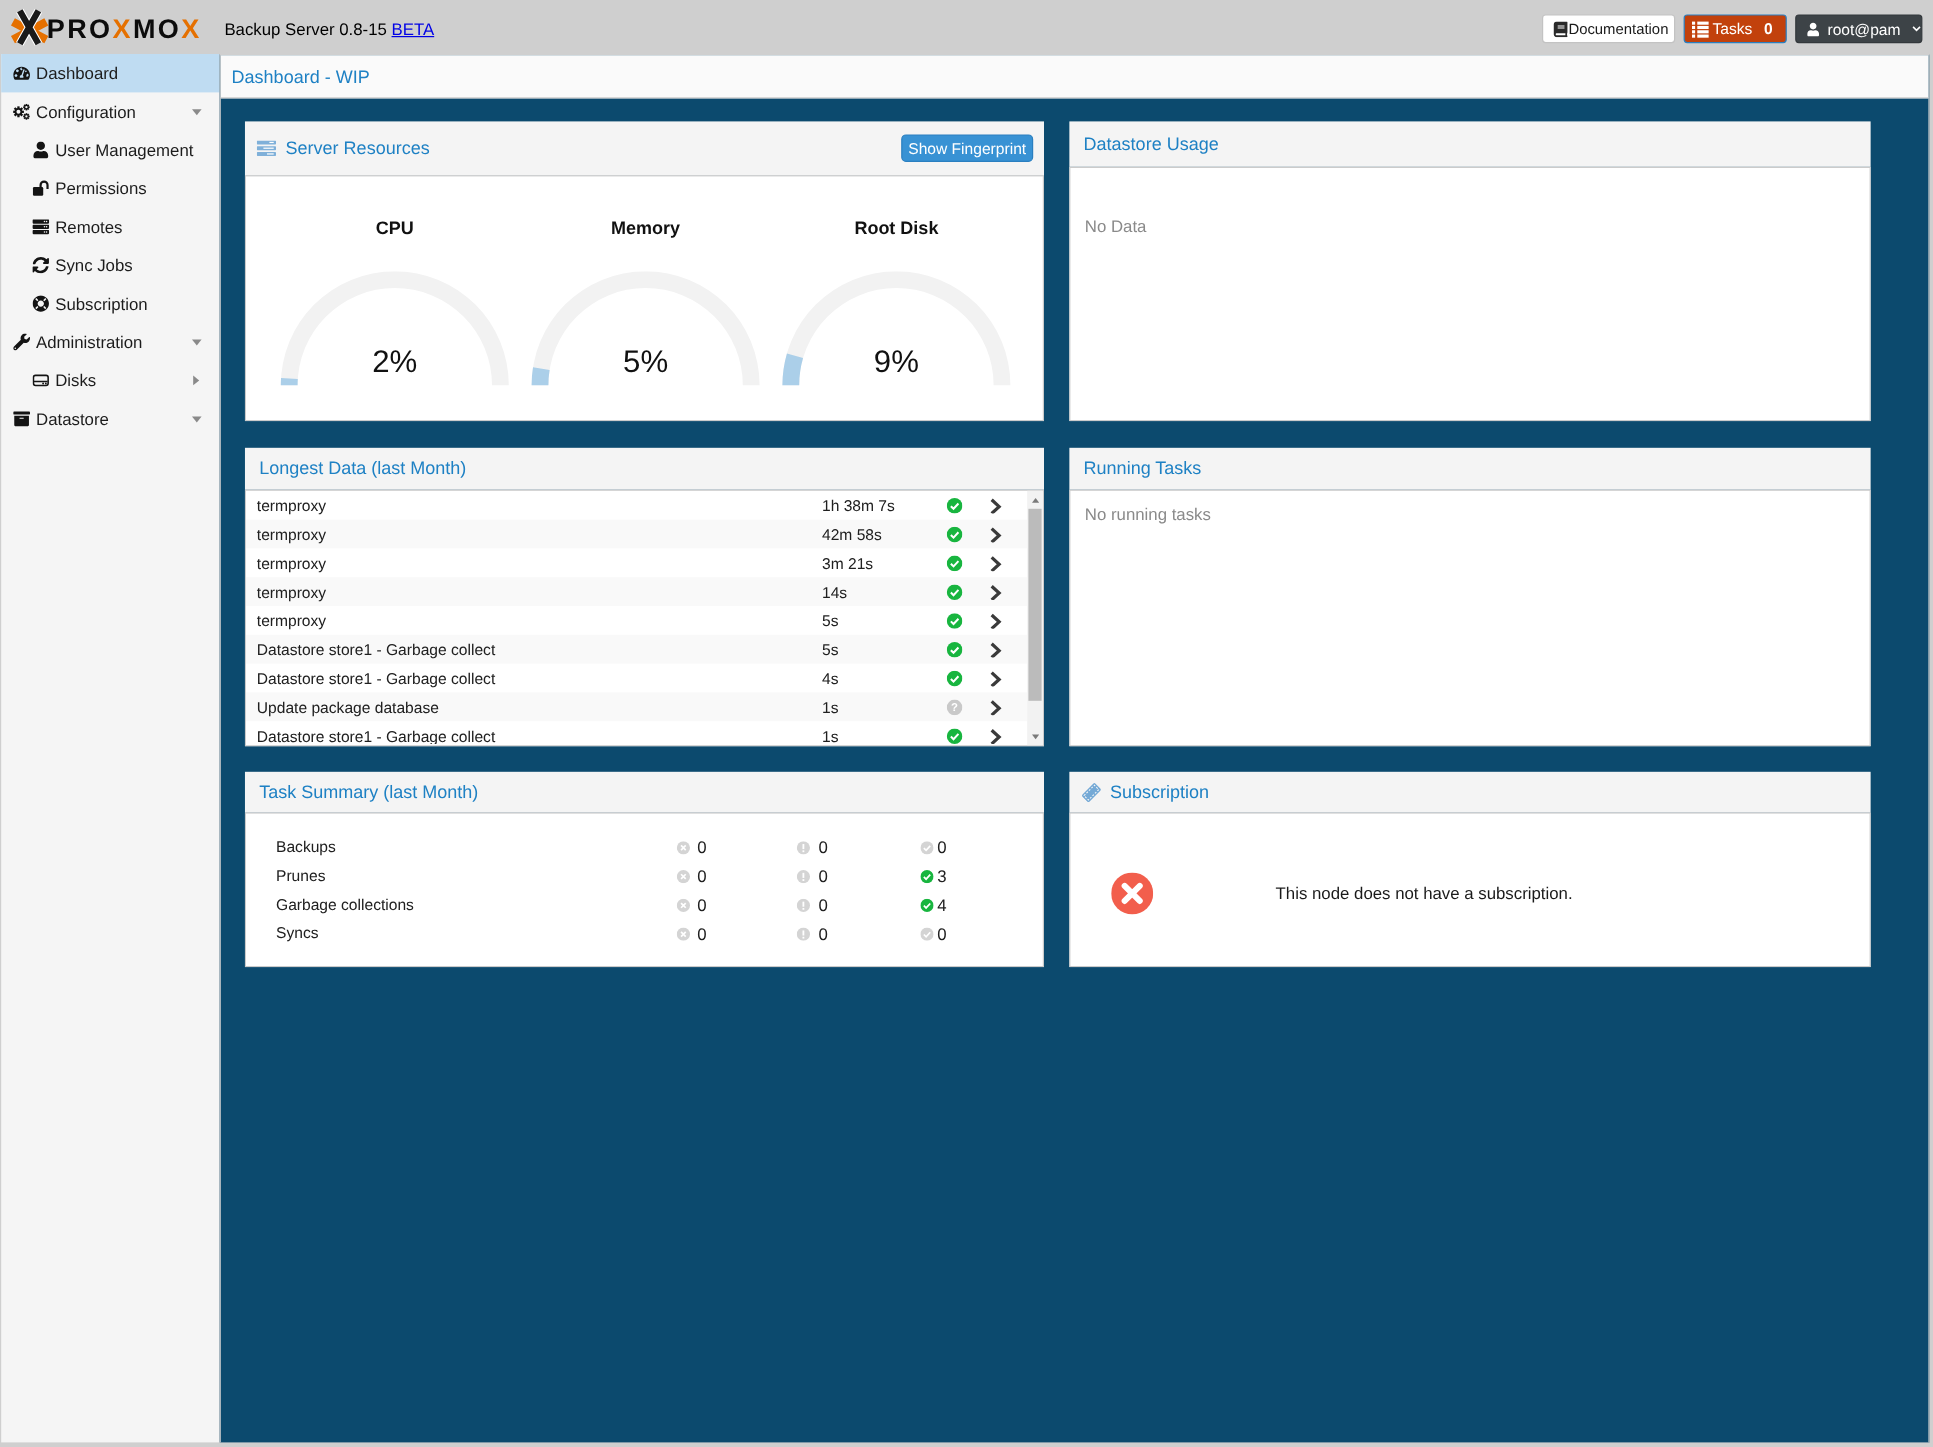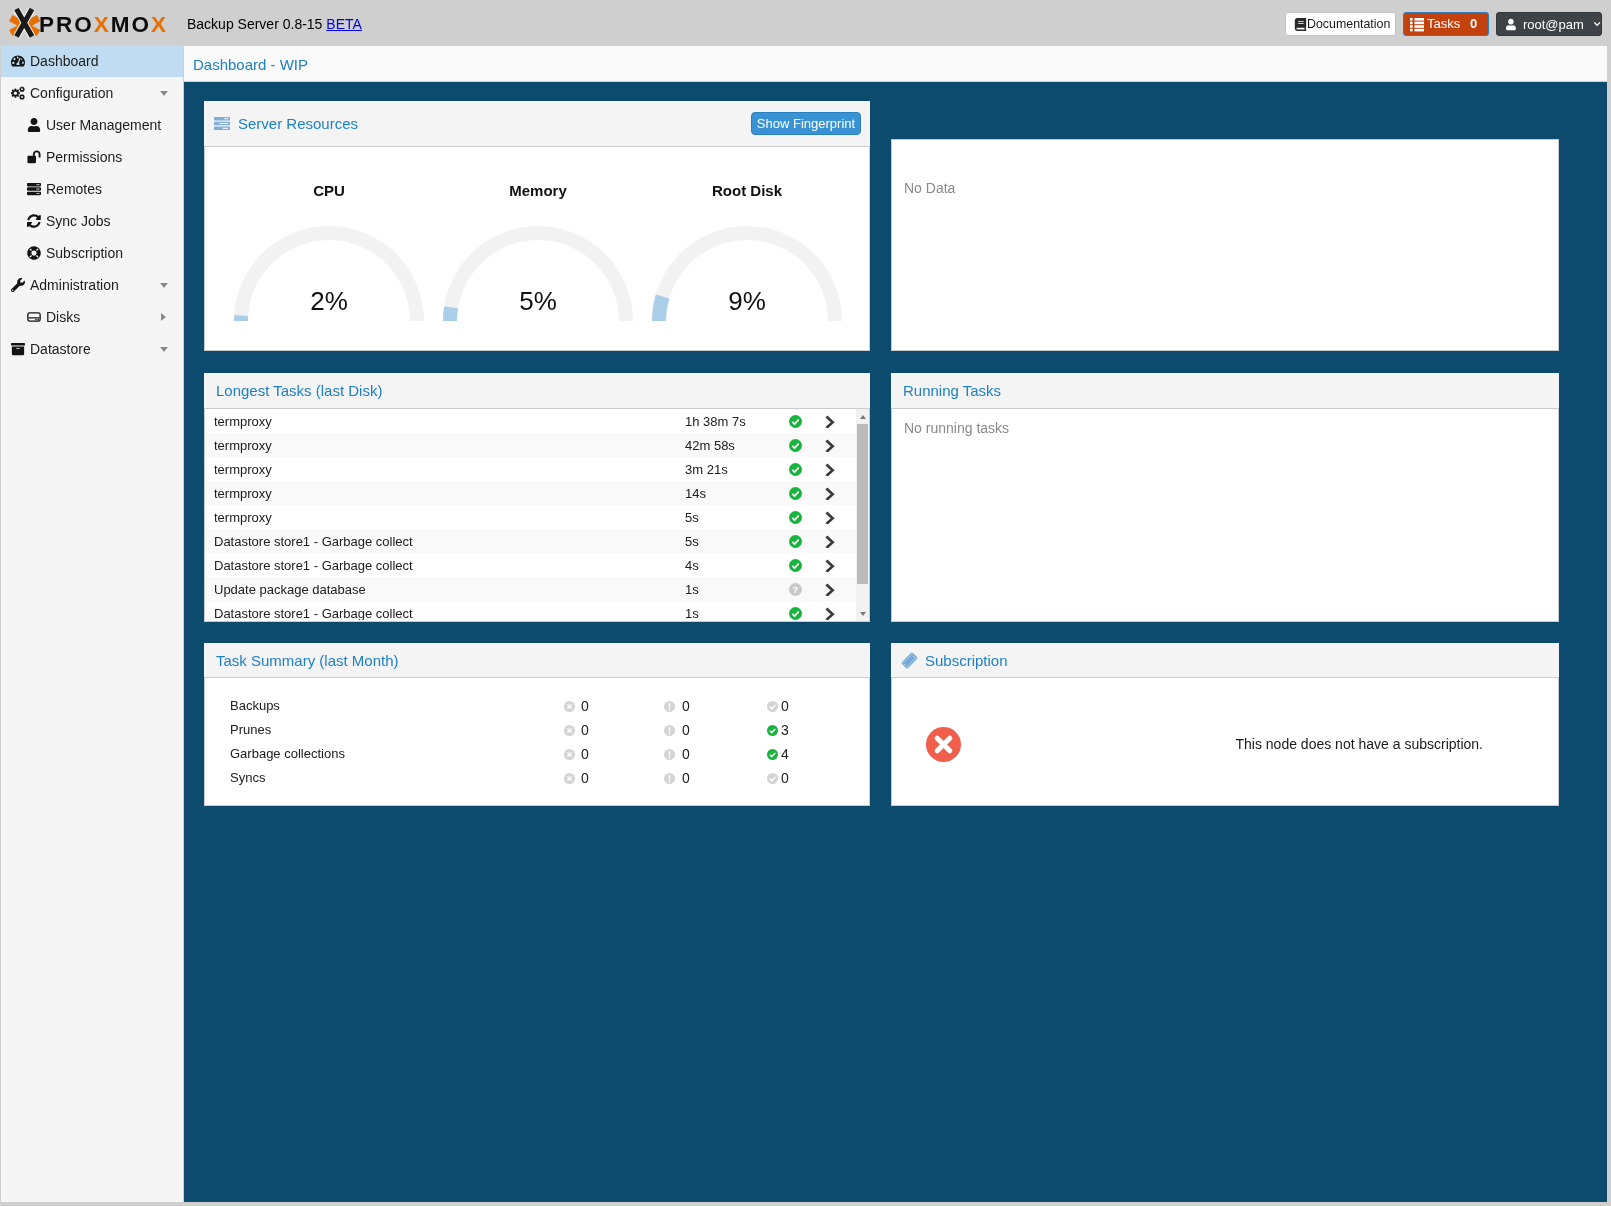--- a/index.html
+++ b/index.html
@@ -258,27 +258,30 @@
   <svg class="gauge" style="left:446px" viewBox="0 0 194 96">
       <path d="M2,95 A95,95 0 0 1 192,95 L178,95 A81,81 0 0 0 16,95 Z" fill="#f2f2f2"></path>
       <path d="M2,95 A95,95 0 0 1 5.77,68.5 L19.22,72.4 A81,81 0 0 0 16,95 Z" fill="#abcfe9"></path>
     </svg>
   <div class="gpct" style="left:28px">2%</div>
   <div class="gpct" style="left:237px">5%</div>
   <div class="gpct" style="left:446px">9%</div>
 </div>
 
 <div class="panel" style="left:891px;top:101px;width:668px;height:250px">
+  <div class="phd" style="height:38px">
+      <span class="ptitle" style="margin-left:12px">Datastore Usage</span>
+    </div>
   <div class="pbody" style="left:0;top:38px;width:668px;height:212px"></div>
   <div class="nodata" style="left:13px;top:79px">No Data</div>
 </div>
 
 <div class="panel" style="left:204px;top:373px;width:666px;height:249px">
   <div class="phd" style="height:35px">
-      <span class="ptitle" style="margin-left:12px">Longest Tasks (last Disk)</span>
+      <span class="ptitle" style="margin-left:12px">Longest Data (last Month)</span>
     </div>
   <div class="pbody" style="left:0;top:35px;width:666px;height:214px"></div>
   <div id="ltrows">
     <div class="ltrow" style="top:36px">
         <span class="c1">termproxy</span>
         <span class="c2">1h 38m 7s</span>
         <svg class="st" width="13" height="13">
           <use href="#i-ok"></use>
         </svg>
         <svg class="ch" width="13" height="13">
@@ -462,14 +465,14 @@
           <rect x="2.4" y="5.9" width="12.2" height="5.2" fill="none" stroke="#f5f5f5" stroke-width="0.9" stroke-dasharray="1.6 1.3"></rect>
         </g>
     </svg>
     <span class="ptitle" style="margin-left:7px">Subscription</span>
   </div>
   <div class="pbody" style="left:0;top:34px;width:668px;height:129px"></div>
   <svg style="position:absolute;left:35px;top:84px" width="35" height="35" viewBox="0 0 35 35">
     <circle cx="17.5" cy="17.5" r="17.5" fill="#f25e4c"></circle>
     <path d="M11.2,11.2 L23.8,23.8 M23.8,11.2 L11.2,23.8" stroke="#fff" stroke-width="5" stroke-linecap="round"></path>
   </svg>
-  <div style="position:absolute;left:172px;top:93px;width:420px;font-size:14px;text-align:right">This node does not have a subscription.</div>
+  <div style="position:absolute;left:172px;top:93px;width:420px;font-size:14px;text-align:left">This node does not have a subscription.</div>
 </div>
 
 </body></html>

